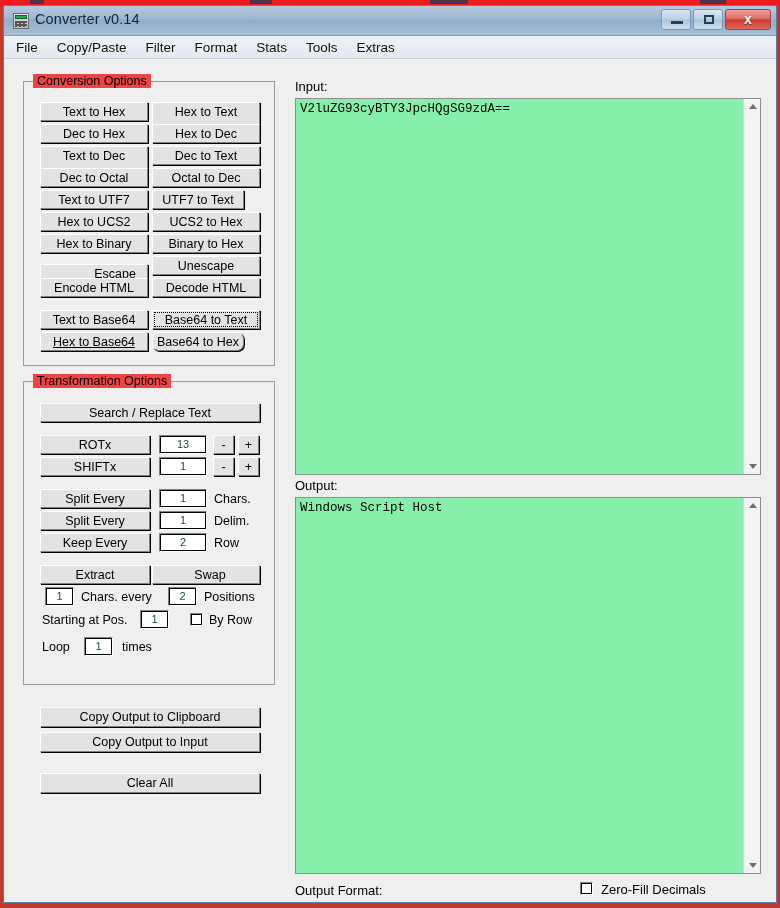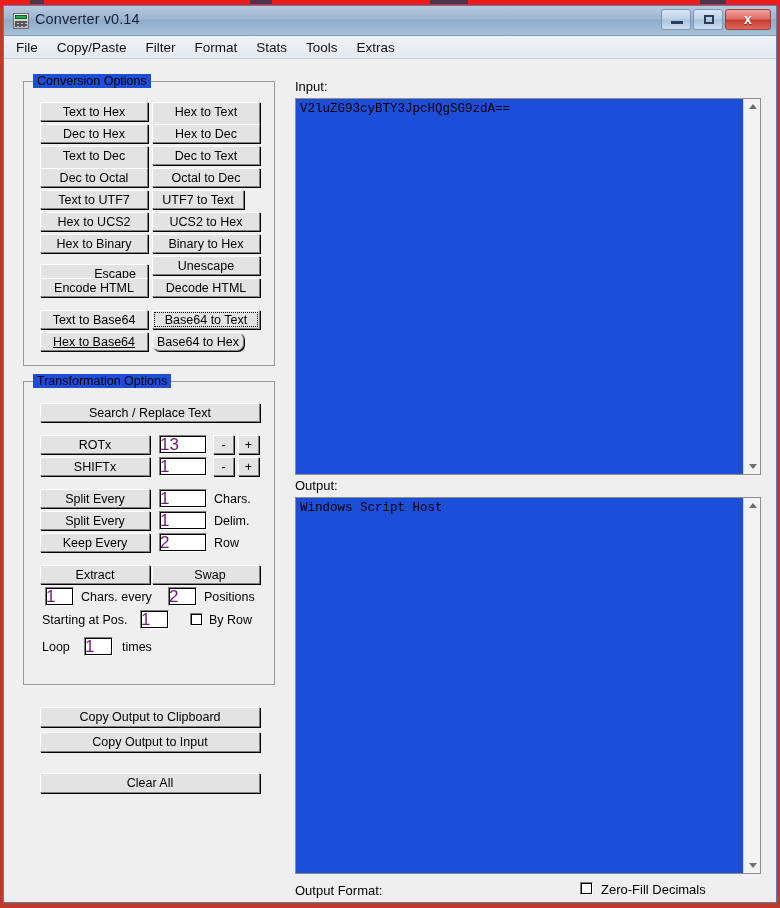--- a/index.html
+++ b/index.html
@@ -168,21 +168,21 @@
   
   .groupbox {
     position: absolute;
     border: 1px solid #9a9a9a;
     box-sizing: border-box;
   }
   .groupbox > .gb-title {
     position: absolute;
     top: -8px;
     left: 9px;
-    background: #1d4ed8;
+    background: #ef4444;
     padding: 0 4px;
     font-size: 12.5px;
     color: #000;
     white-space: nowrap;
   }
 
   
   .btn {
     position: absolute;
     background: #e3e3e3;
@@ -212,22 +212,23 @@
   .field {
     position: absolute;
     background: #ffffff;
     border-top: 1px solid #808080;
     border-left: 1px solid #808080;
     border-right: 1px solid #ffffff;
     border-bottom: 1px solid #ffffff;
     outline: 1px solid #000000;
     outline-offset: -2px;
     box-sizing: border-box;
-    font-size: 17px;
-    color: #701a75;
+    font-size: 11px;
+    color: #14532d;
+    text-align: center;
     line-height: 17px;
     cursor: text;
   }
 
   .lbl {
     position: absolute;
     font-size: 12.5px;
     color: #000;
     white-space: nowrap;
     cursor: default;
@@ -244,21 +245,21 @@
     border-bottom: 1px solid #ffffff;
     outline: 1px solid #000;
     outline-offset: -2px;
     box-sizing: border-box;
     cursor: pointer;
   }
 
   
   .textpanel {
     position: absolute;
-    background: #1d4ed8;
+    background: #86efac;
     border: 1px solid #8e8e8e;
     box-sizing: border-box;
     overflow: hidden;
   }
   .textpanel .content {
     position: absolute;
     left: 4px; top: 3px; right: 19px;
     font-family: "Liberation Mono", "DejaVu Sans Mono", monospace;
     font-size: 12.5px;
     color: #000;

